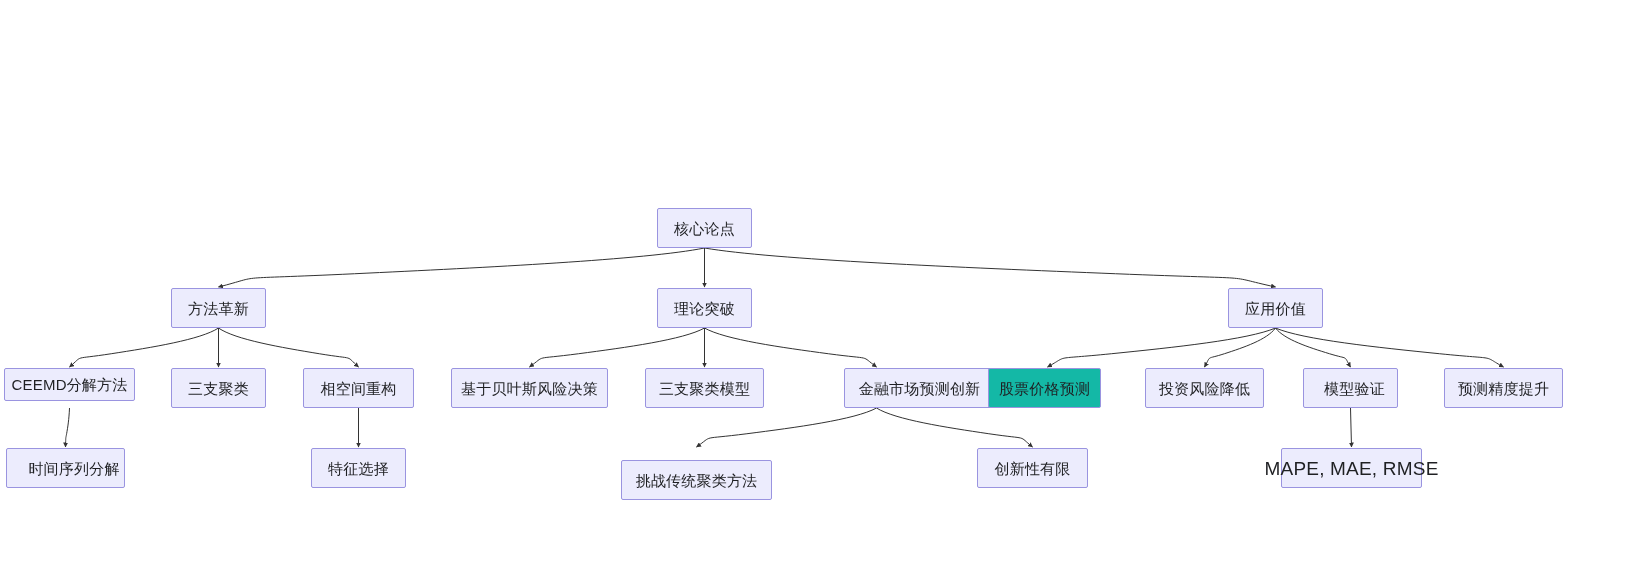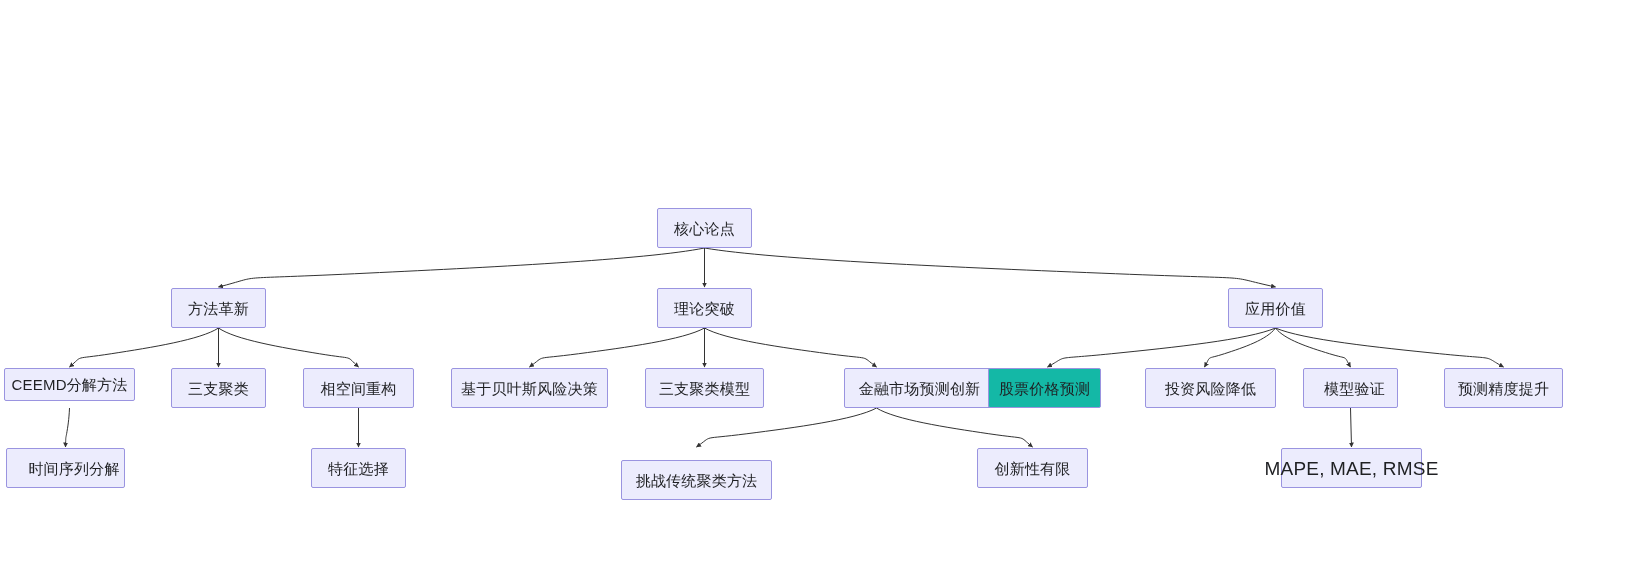--- a/index.html
+++ b/index.html
@@ -111,21 +111,21 @@
       </div>
       <div class="node" style="left: 645px; top: 368px; width: 119px; height: 40px; background: rgb(236, 236, 253); border-color: rgb(154, 148, 224); color: rgb(31, 32, 35);">
         <span class="node-label">三支聚类模型</span>
       </div>
       <div class="node" style="left: 844px; top: 368px; width: 151px; height: 40px; background: rgb(236, 236, 253); border-color: rgb(154, 148, 224); color: rgb(31, 32, 35);">
         <span class="node-label">金融市场预测创新</span>
       </div>
       <div class="node" style="left: 988px; top: 368px; width: 113px; height: 40px; background: #14b8a6; border-color: rgb(154, 148, 224); color: rgb(31, 32, 35);">
         <span class="node-label">股票价格预测</span>
       </div>
-      <div class="node" style="left: 1145px; top: 368px; width: 131px; height: 40px; background: rgb(236, 236, 253); border-color: rgb(154, 148, 224); color: rgb(31, 32, 35); justify-content: center;">
+      <div class="node" style="left: 1145px; top: 368px; width: 119px; height: 40px; background: rgb(236, 236, 253); border-color: rgb(154, 148, 224); color: rgb(31, 32, 35); justify-content: center;">
         <span class="node-label">投资风险降低</span>
       </div>
       <div class="node" style="left: 1303px; top: 368px; width: 95px; height: 40px; background: rgb(236, 236, 253); border-color: rgb(154, 148, 224); color: rgb(31, 32, 35); padding-left: 8px;">
         <span class="node-label">模型验证</span>
       </div>
       <div class="node" style="left: 1444px; top: 368px; width: 119px; height: 40px; background: rgb(236, 236, 253); border-color: rgb(154, 148, 224); color: rgb(31, 32, 35);">
         <span class="node-label">预测精度提升</span>
       </div>
       <div class="node" style="left: 6px; top: 448px; width: 119px; height: 40px; background: rgb(236, 236, 253); border-color: rgb(154, 148, 224); color: rgb(31, 32, 35); padding-left: 17px;">
         <span class="node-label">时间序列分解</span>

